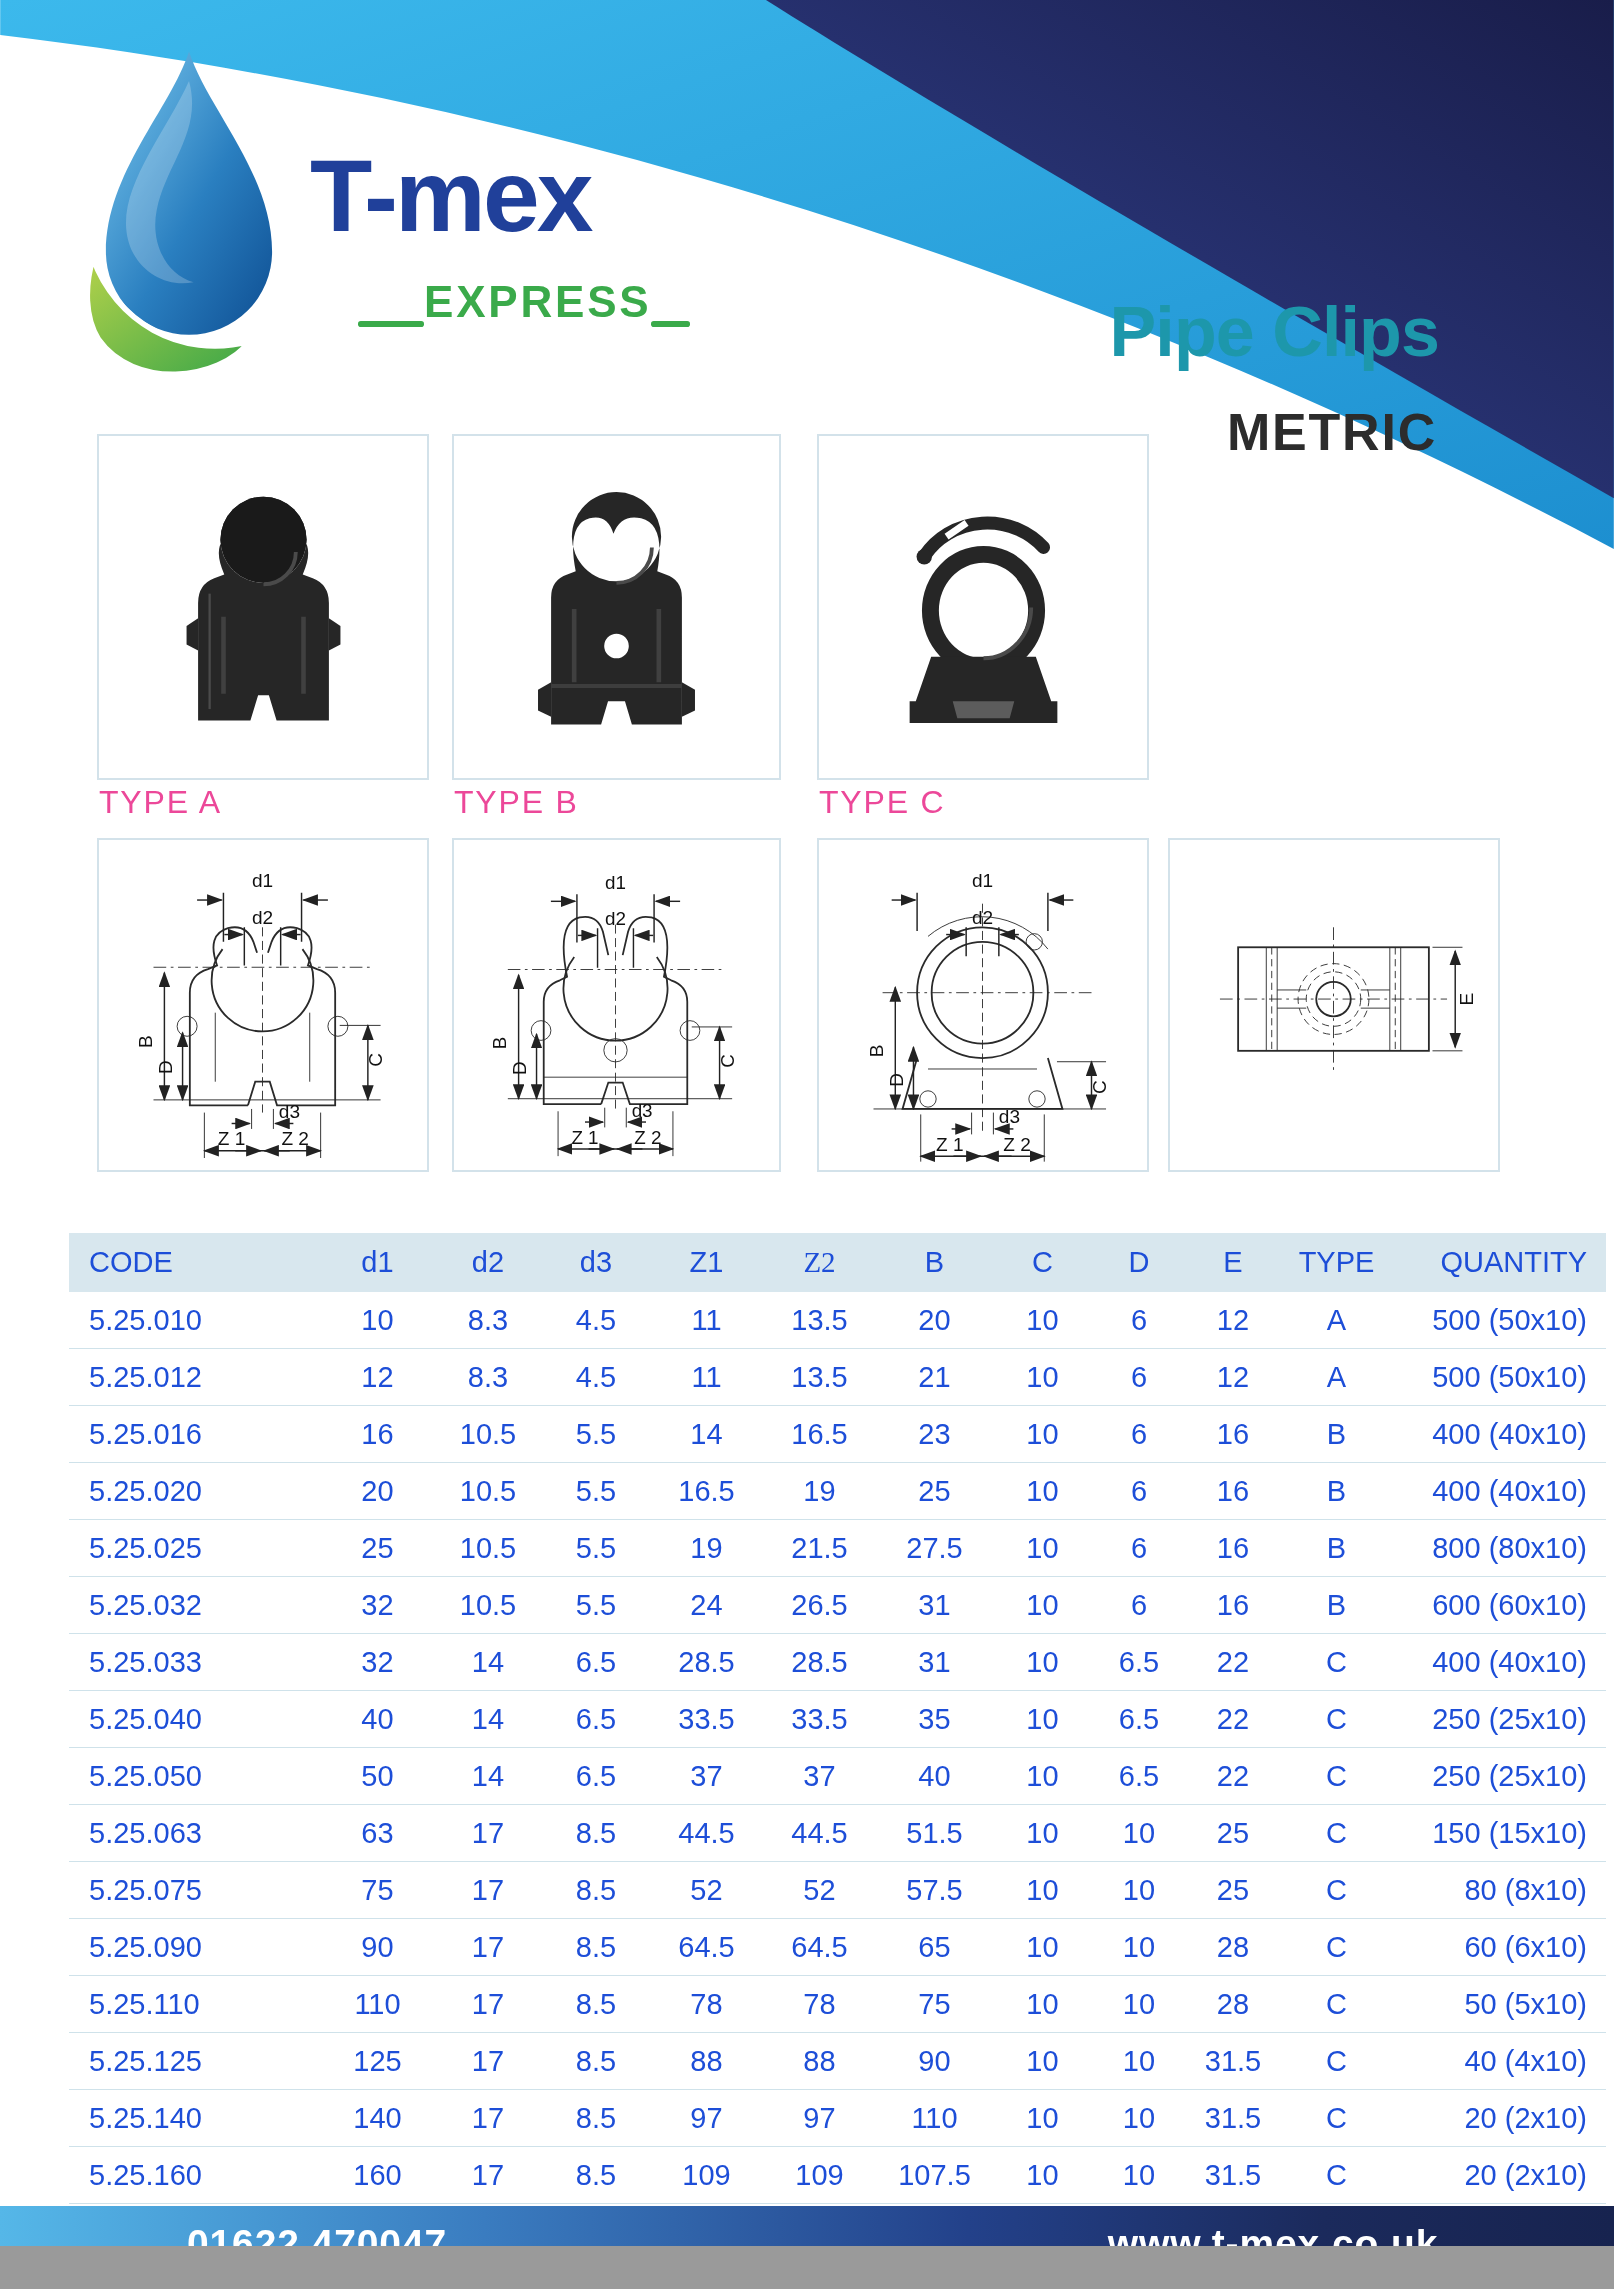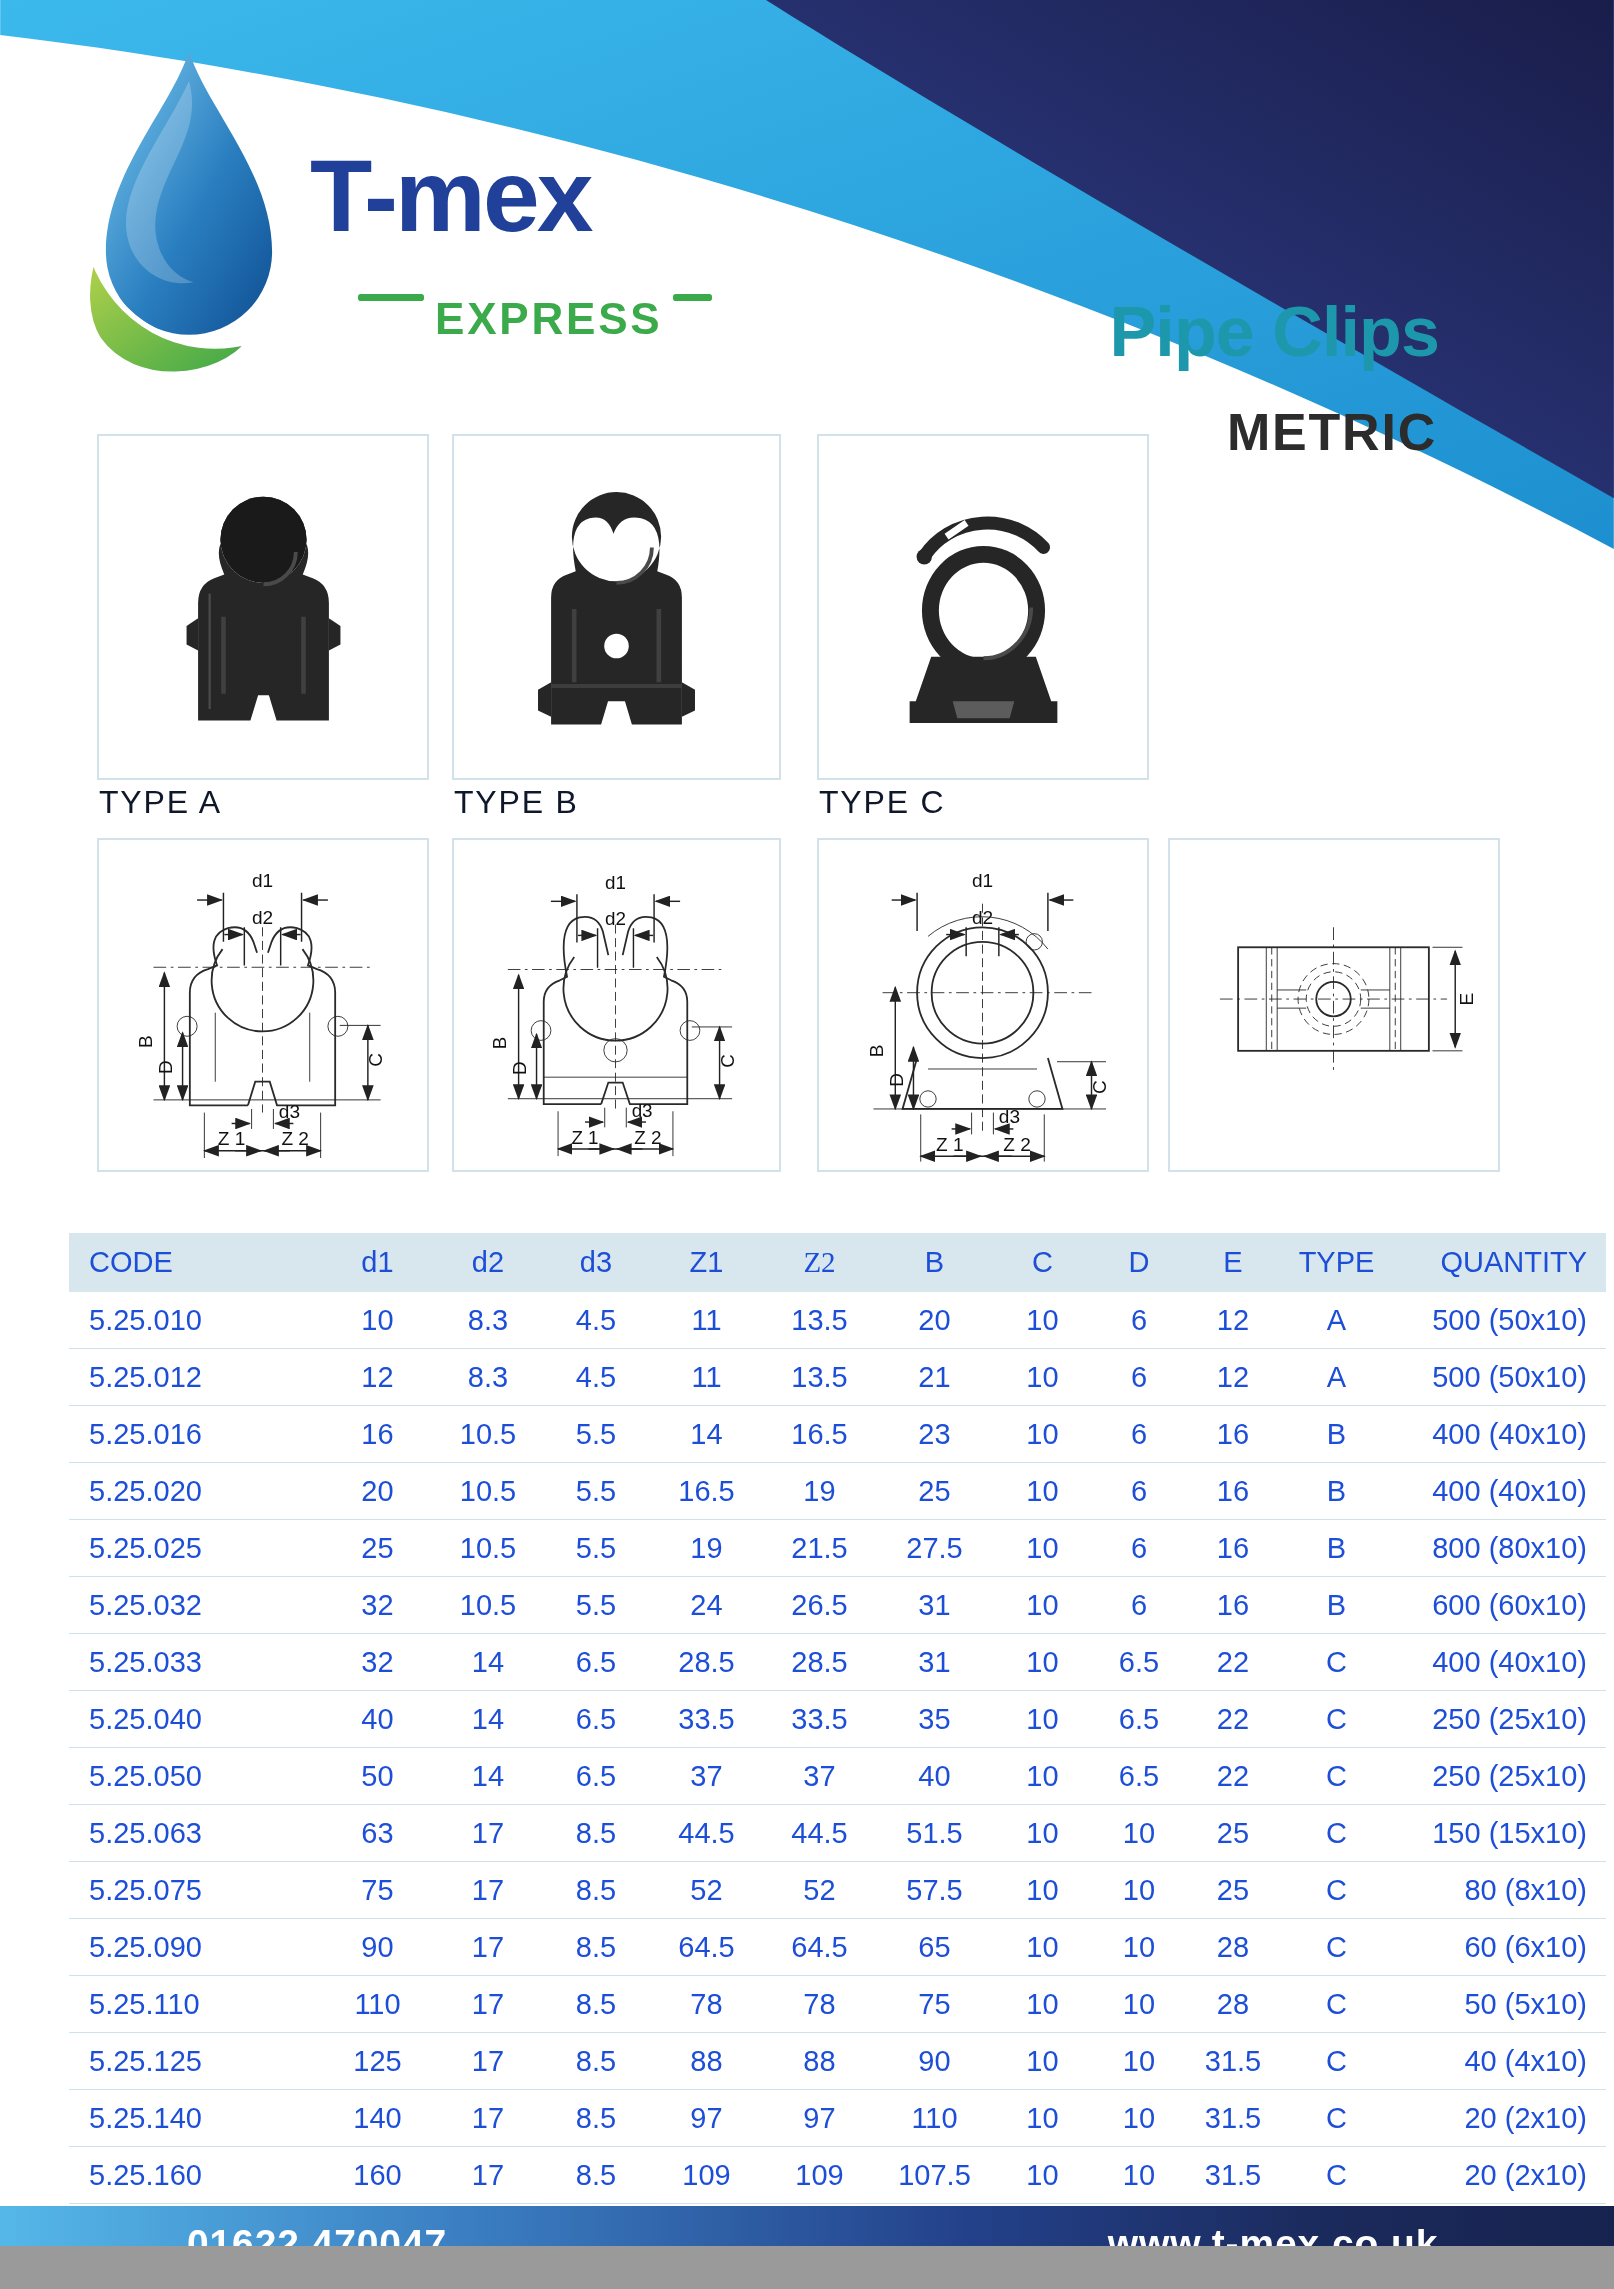--- a/index.html
+++ b/index.html
@@ -3,34 +3,34 @@
 <meta charset="utf-8">
 <style>
   html,body{margin:0;padding:0;background:#9a9a9a;}
   .page{position:relative;width:1614px;height:2246px;background:#ffffff;overflow:hidden;
         font-family:"Liberation Sans", sans-serif;margin:0 auto;}
   .abs{position:absolute;}
   
   #header-art{position:absolute;top:0;left:0;pointer-events:none;}
   .brand-word{position:absolute;left:310px;top:138px;font-size:102px;font-weight:bold;
               color:#20409a;letter-spacing:-2.8px;}
-  .brand-tag{position:absolute;left:358px;top:294px;display:flex;align-items:flex-start;gap:11px;}
+  .brand-tag{position:absolute;left:358px;top:277px;display:flex;align-items:flex-end;}
   .brand-tag .dash{height:6.5px;background:#3aaa4a;border-radius:2.8px;}
   .brand-tag .dash.l{width:66px;} .brand-tag .dash.r{width:39px;}
   .brand-tag .txt{font-size:44px;font-weight:bold;color:#3aaa4a;letter-spacing:2.8px;}
   .page-title{position:absolute;right:175px;top:292px;font-size:70px;font-weight:bold;
               color:#1d97ab;letter-spacing:-0.9px;}
   .page-subtitle{position:absolute;right:177px;top:402px;font-size:52px;font-weight:bold;
               color:#2c2c2c;letter-spacing:1.8px;}
   
   .pbox{position:absolute;top:434px;height:346px;background:#fff;border:2.8px solid #d3e2ea;
         box-sizing:border-box;display:flex;align-items:center;justify-content:center;}
   .dbox{position:absolute;top:838px;height:334px;background:#fff;border:2.8px solid #d3e2ea;
         box-sizing:border-box;}
-  .type-label{position:absolute;top:784px;font-size:32px;color:#0f172a;letter-spacing:1.8px;}
+  .type-label{position:absolute;top:784px;font-size:32px;color:#ec4899;letter-spacing:1.8px;}
   .dim-label{font-family:"Liberation Sans",sans-serif;font-size:21px;fill:#111;}
   .tech{stroke:#2a2a2a;fill:none;stroke-width:2;}
   .thin{stroke:#2a2a2a;fill:none;stroke-width:1;}
   .dim{stroke:#222;fill:none;stroke-width:1.6;}
   
   .spec-table{position:absolute;left:69px;top:1233px;width:1476px;border-collapse:collapse;
               table-layout:fixed;font-size:29px;color:#1d4ed8;}
   .spec-table th{background:#d8e7ee;height:57px;font-weight:normal;font-size:29px;text-align:center;}
   .spec-table td{height:54px;text-align:center;border-bottom:1.8px solid #cfe2ea;}
   .spec-table th:first-child,.spec-table td:first-child{text-align:left;padding-left:20px;}

